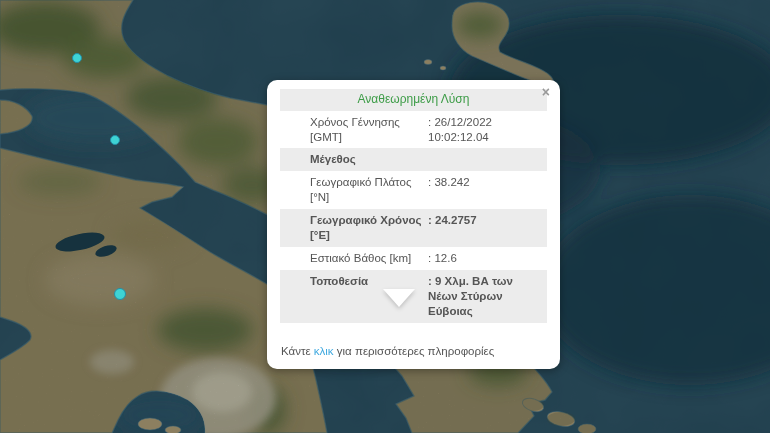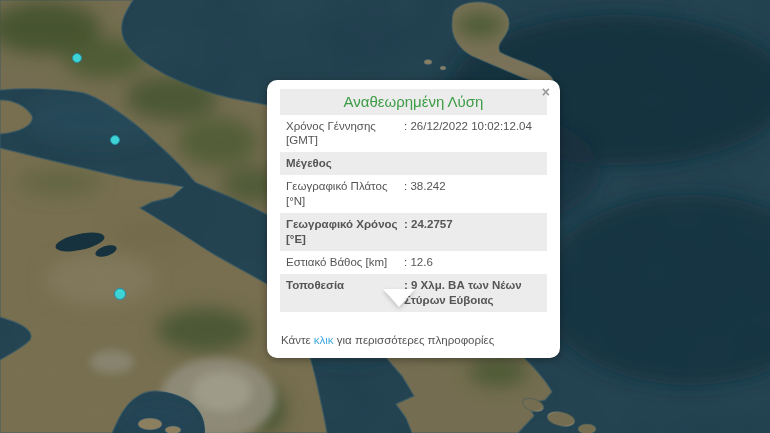--- a/index.html
+++ b/index.html
@@ -27,25 +27,25 @@
     border-left:16px solid transparent;border-right:16px solid transparent;
     border-top:18px solid #ffffff;
     filter:drop-shadow(0 2px 2px rgba(0,0,0,.2));
   }
   #popup-close{
     position:absolute;top:5px;right:10px;color:#9a9a9a;
     font-size:14px;line-height:14px;cursor:pointer;font-weight:bold;
   }
   .pp-header{
     background:#ececec;text-align:center;padding:3px 0;
-    font-size:15px;
+    font-size:12px;
   }
   .pp-row{display:flex;padding:4px 6px 4px 6px;}
   .pp-row.alt{background:#ececec;font-weight:bold;}
-  .pp-label{width:112px;flex:0 0 112px;}
+  .pp-label{width:112px;flex:0 0 112px;margin-left:24px;}
   .pp-value{flex:1;padding-left:6px;}
   .pp-footer{margin-top:21px;padding-left:1px;}
   .pp-footer a{text-decoration:none;cursor:pointer;}
 </style>
 </head>
 <body>
 
 <div id="stage">
 
   <svg id="map-svg" width="770" height="433" viewBox="0 0 770 433">

